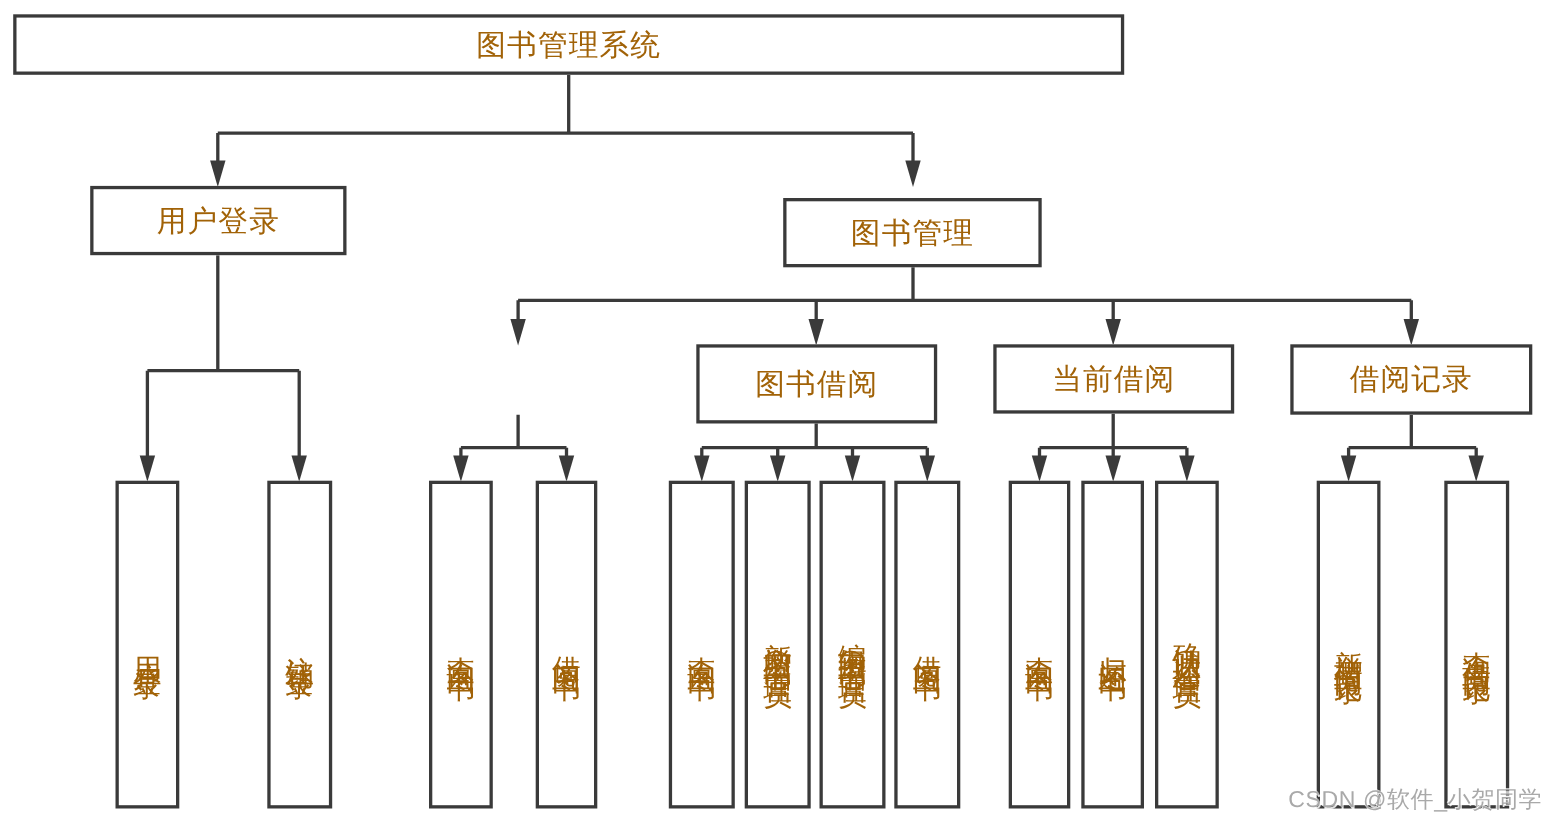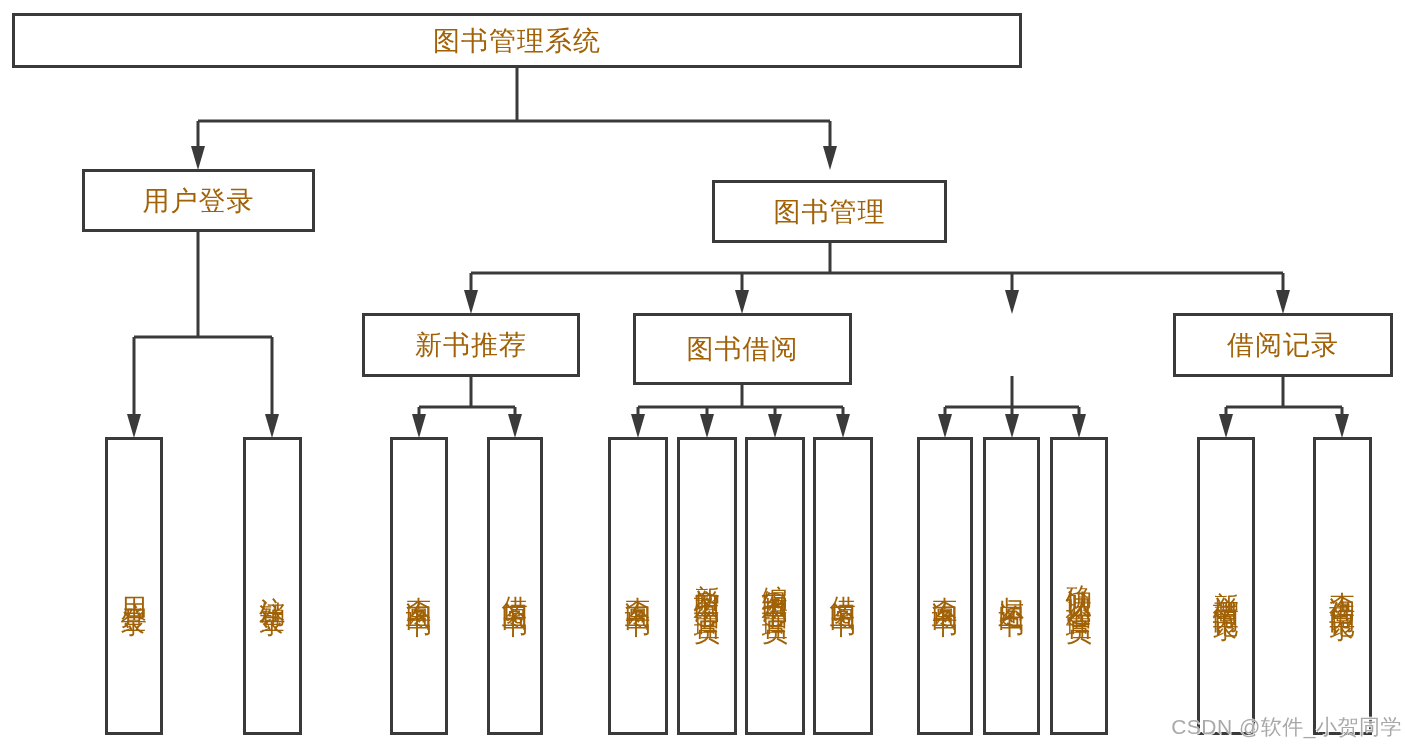--- a/index.html
+++ b/index.html
@@ -69,22 +69,22 @@
       <polygon points="1219,414 1233,414 1226,438"></polygon>
       <polygon points="1335,414 1349,414 1342,438"></polygon>
     </g>
   </svg>
 
   <div class="node node-h" style="left:12px; top:13px; width:1010px; height:55px;">图书管理系统</div>
 
   <div class="node node-h" style="left:82px; top:169px; width:233px; height:63px;">用户登录</div>
   <div class="node node-h" style="left:712px; top:169px; width:235px; height:63px;margin-top:11px;">图书管理</div>
 
-  <div class="node node-h" style="left:362px; top:313px; width:218px; height:64px;">新书推荐</div>
   <div class="node node-h" style="left:633px; top:313px; width:219px; height:72px;">图书借阅</div>
+  <div class="node node-h" style="left:903px; top:313px; width:219px; height:63px;">当前借阅</div>
   <div class="node node-h" style="left:1173px; top:313px; width:220px; height:64px;">借阅记录</div>
 
   <div class="node node-v" style="left:105px; top:437px; width:58px; height:298px;">用户登录</div>
   <div class="node node-v" style="left:243px; top:437px; width:59px; height:298px;">注销登录</div>
 
   <div class="node node-v" style="left:390px; top:437px; width:58px; height:298px;">查询图书</div>
   <div class="node node-v" style="left:487px; top:437px; width:56px; height:298px;">借阅图书</div>
 
   <div class="node node-v" style="left:608px; top:437px; width:60px; height:298px;">查询图书</div>
   <div class="node node-v" style="left:677px; top:437px; width:60px; height:298px;">新增图书（管理员）</div>

